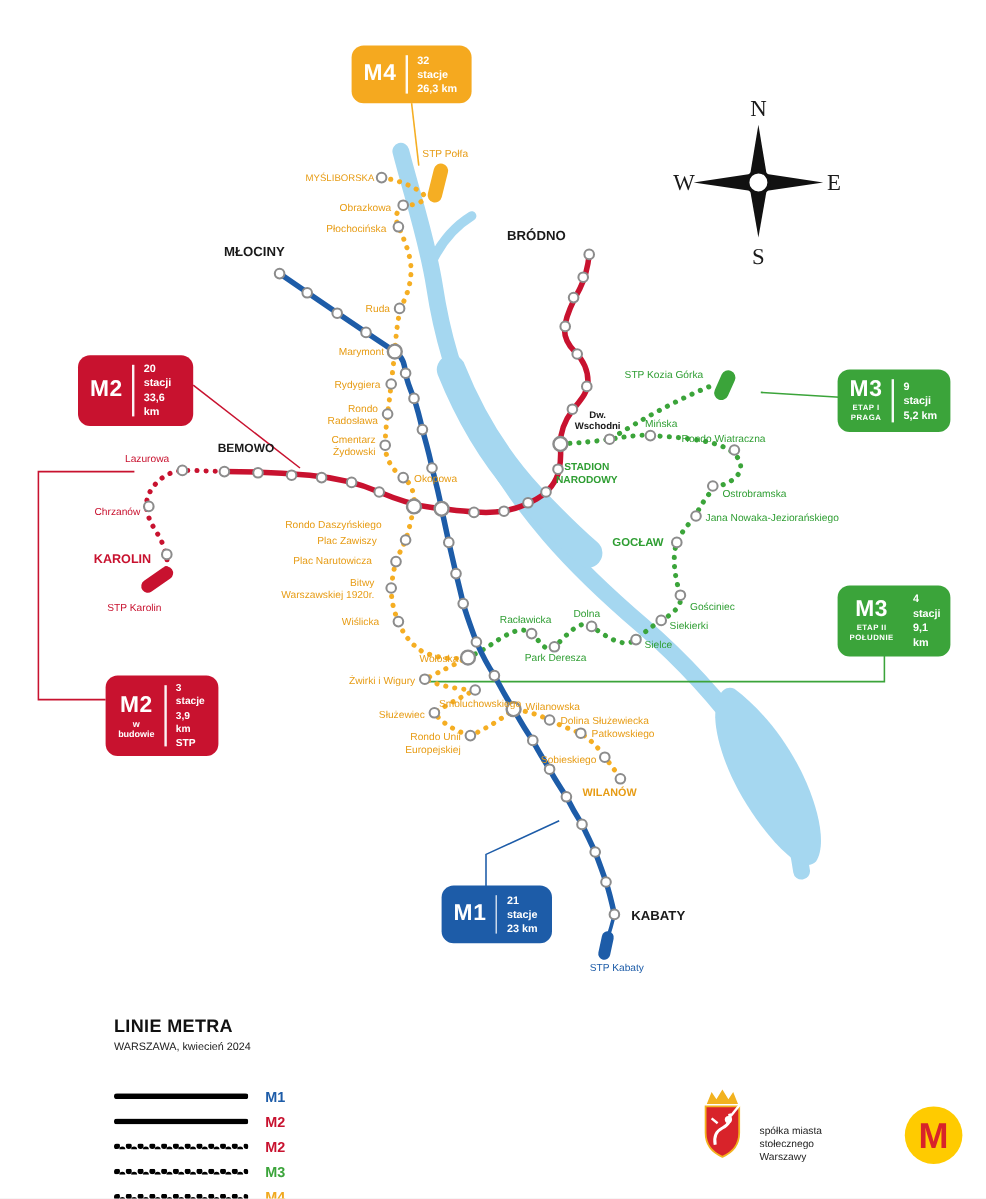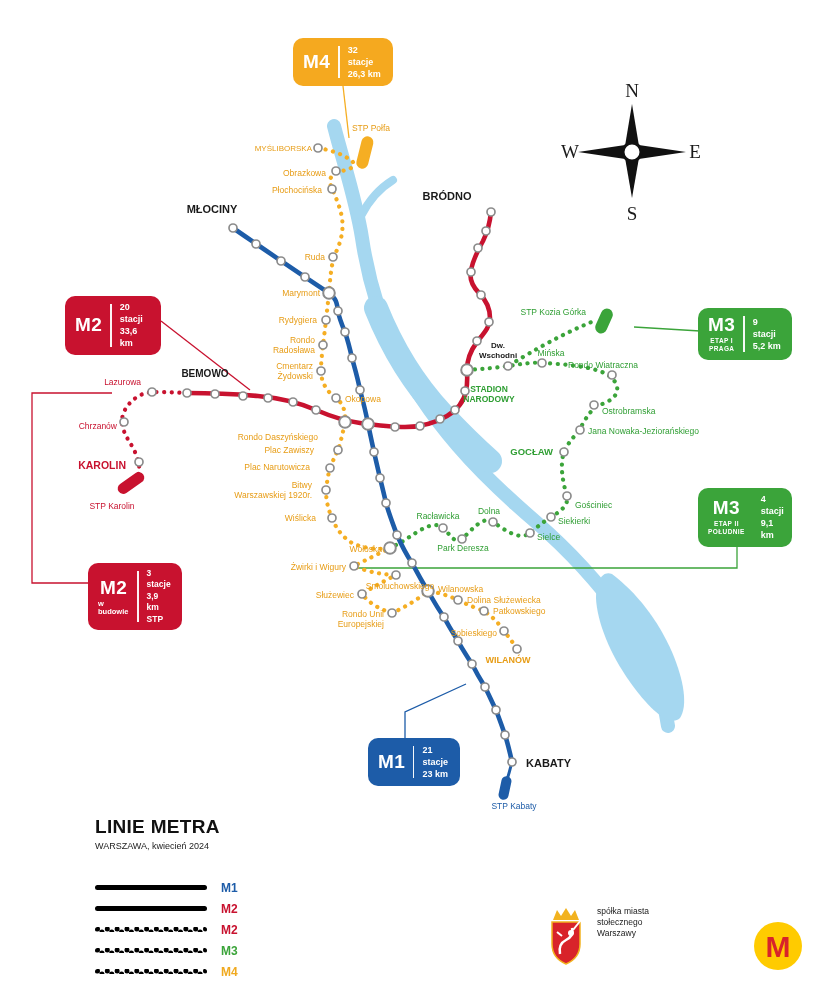--- a/index.html
+++ b/index.html
@@ -24,39 +24,39 @@
   .compass{fill:#111;}
 
   
   .badge{position:absolute;border-radius:10px;color:#fff;display:flex;align-items:center;
          padding:5px 10px;gap:8px;box-sizing:border-box;}
   .bg-m1{background:#1D5CA8}.bg-m2{background:#C8122F}.bg-m3{background:#3BA43A}.bg-m4{background:#F5A91F}
   .bdg-line{font-size:19px;font-weight:bold;letter-spacing:.5px;}
   .bdg-left{display:flex;flex-direction:column;align-items:center;line-height:1;}
   .bdg-etap{display:flex;flex-direction:column;font-size:6.5px;font-weight:bold;letter-spacing:.4px;
             margin-top:3px;text-align:center;line-height:1.25;}
-  .bdg-sub{font-size:7.5px;font-weight:bold;margin-top:3px;}
+  .bdg-sub{font-size:7.5px;font-weight:bold;margin-top:3px;text-align:center;}
   .bdg-div{width:1.5px;align-self:stretch;background:rgba(255,255,255,.95);margin:3px 0;}
   .bdg-stats{display:flex;flex-direction:column;font-size:9px;font-weight:bold;line-height:1.35;}
 
   
   .legend{position:absolute;left:95px;top:816px;}
-  .lg-title{font-size:19px;font-weight:800;color:#111;letter-spacing:.3px;}
+  .lg-title{font-size:15px;font-weight:800;color:#111;letter-spacing:.3px;margin-top:31px;}
   .lg-sub{font-size:9px;color:#222;margin-top:3px;}
   .lg-rows{margin-top:26px;}
   .lg-row{display:flex;align-items:center;gap:14px;height:21px;}
   .sample{width:112px;height:0;border-radius:3px;}
   .sample.sl{border-top:5px solid;}
   .sample.dt{border-top:5px dotted;}
   .cb-m1{border-color:#1D5CA8}.cb-m2{border-color:#C8122F}.cb-m3{border-color:#3BA43A}.cb-m4{border-color:#F5AE23}
   .lg-lbl{font-size:12px;font-weight:bold;}
   .t-m1{color:#1D5CA8}.t-m2{color:#C8122F}.t-m3{color:#3BA43A}.t-m4{color:#F0A91F}
 
   
-  .org{position:absolute;left:544px;top:906px;display:flex;align-items:flex-start;gap:9px;}
+  .org{position:absolute;left:580px;top:906px;display:flex;align-items:flex-end;gap:9px;}
   .org-text{font-size:8.5px;color:#222;line-height:1.3;}
   .metro-logo{position:absolute;left:752px;top:920px;}
 </style>
 </head>
 <body>
 
 <div class="page">
 
   <svg id="map-svg" viewBox="0 0 822 999" xmlns="http://www.w3.org/2000/svg">
 

